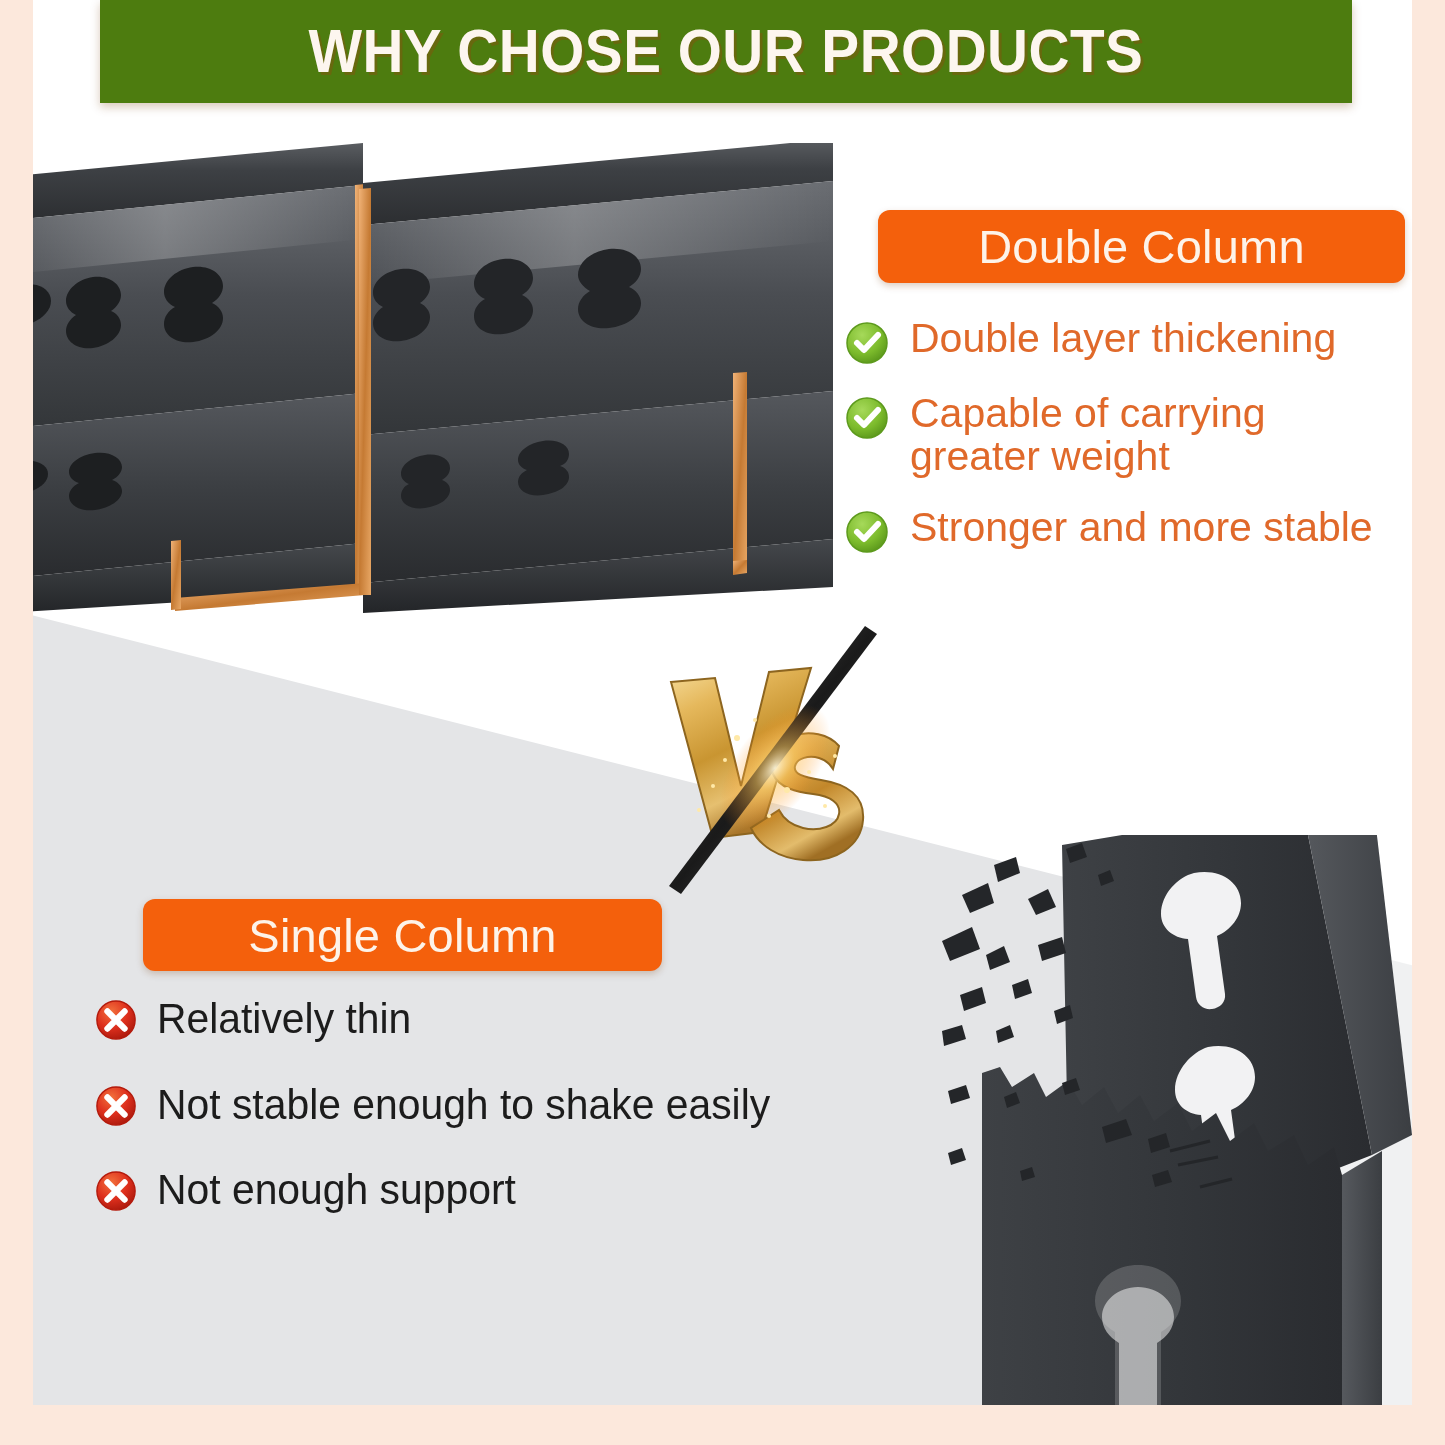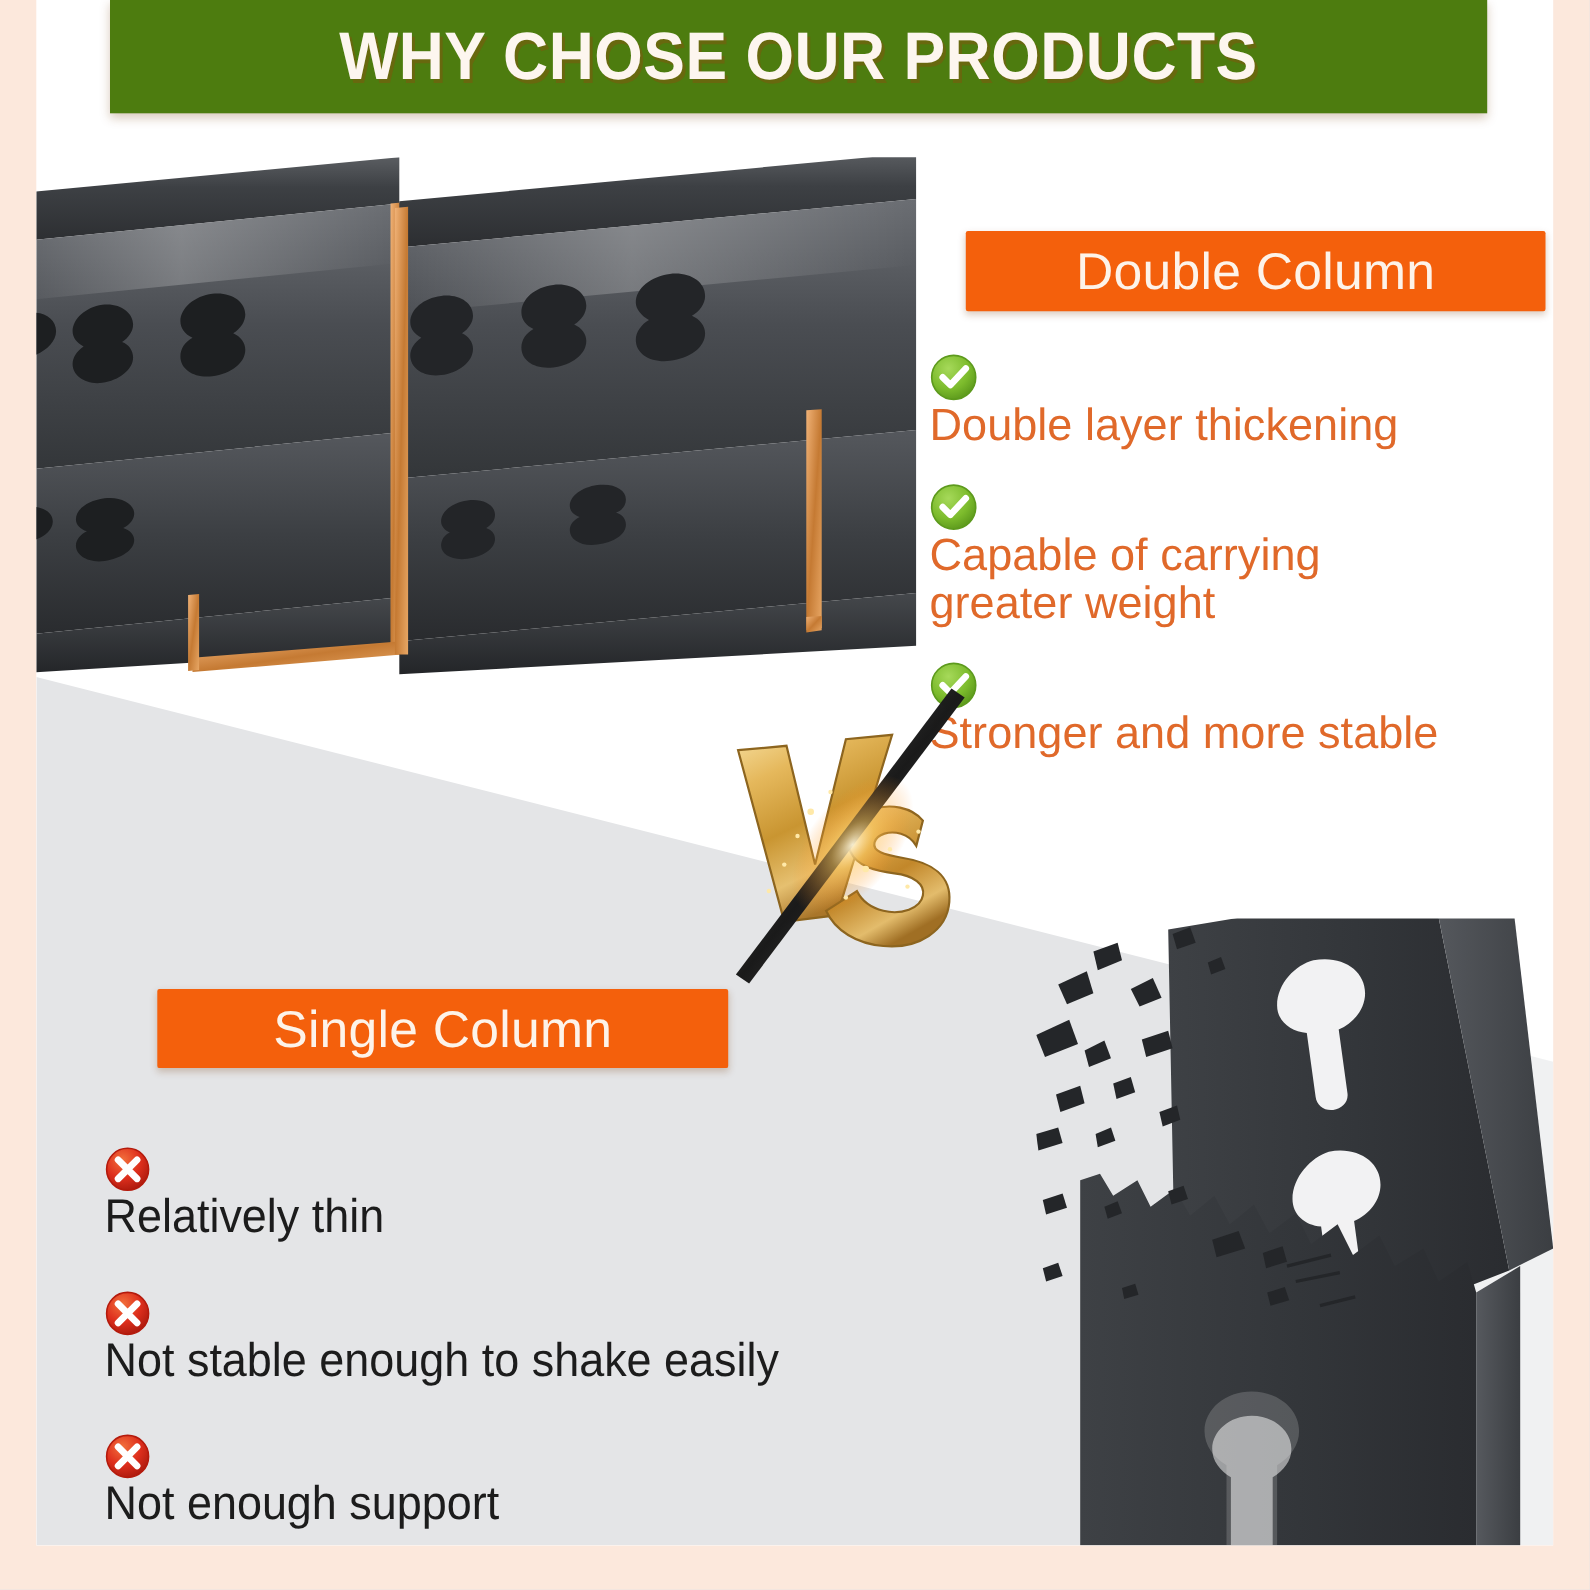--- a/index.html
+++ b/index.html
@@ -85,45 +85,44 @@
     position:absolute;
     left:596px;top:620px;
     width:280px;height:285px;
     z-index:30;
   }
 
   
   .pill{
     position:absolute;
     background:#f4600c;
-    border-radius:2px;
+    border-radius:12px;
     box-shadow:0 3px 7px rgba(120,60,10,.25);
     display:flex;align-items:center;justify-content:center;
     z-index:25;
   }
   .pill-label{
     color:#fdf3e9;
     font-size:47px;
     line-height:1;
     letter-spacing:.2px;
     white-space:nowrap;
   }
   .pill-double{ left:845px; top:210px; width:527px; height:73px; }
   .pill-single{ left:110px; top:899px; width:519px; height:72px;text-align:center; }
 
   
   .bullets{ position:absolute; z-index:25; }
   .bullets-pro{ left:812px; top:317px; width:580px; }
-  .bullets-con{ left:62px;  top:1039px; width:790px; }
+  .bullets-con{ left:62px;  top:996px; width:790px; }
 
   .bullet{
     display:flex;
     align-items:flex-start;
     margin-bottom:27px;
-    flex-direction:column;
   }
   .bullets-con .bullet{ margin-bottom:40px; }
 
   .bullet-ico{
     flex:0 0 auto;
     width:44px;height:44px;
     margin-right:21px;
     margin-top:4px;
   }
   .bullets-con .bullet-ico{ width:42px;height:42px;margin-right:20px;margin-top:3px; }

